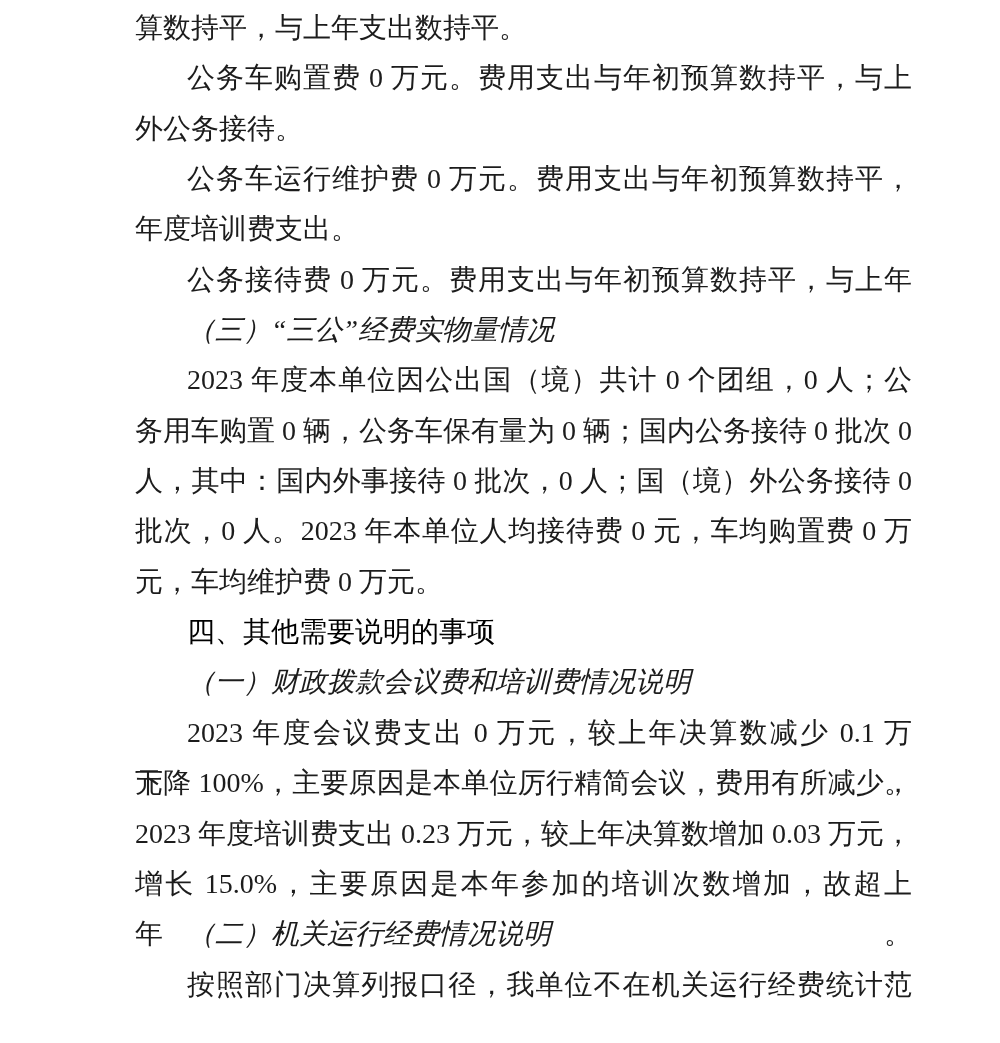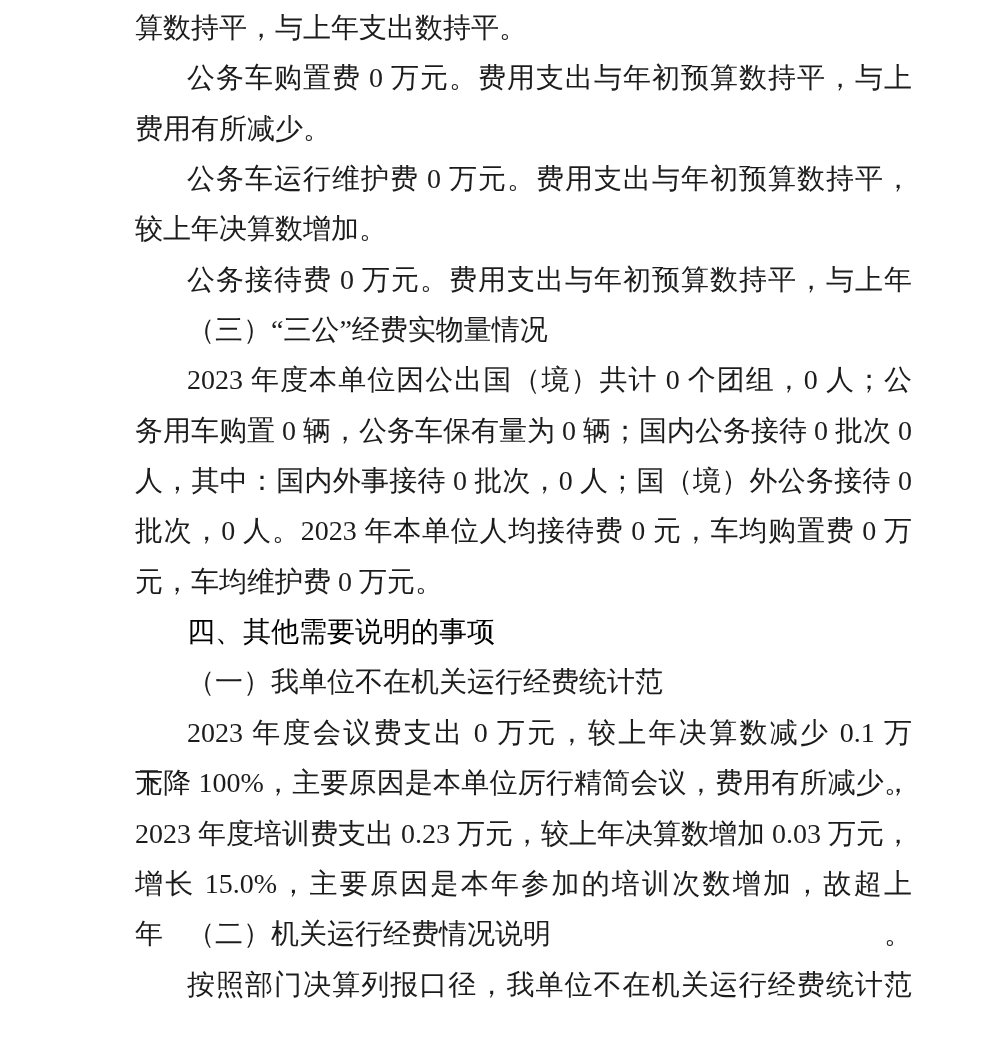--- a/index.html
+++ b/index.html
@@ -37,39 +37,40 @@
     text-indent: 52px;
   }
   
   .h2 {
     font-family: "Liberation Sans", "DejaVu Sans", sans-serif;
     font-weight: normal;
     color: #000000;
   }
   
   .h3 {
+    font-style: italic;
   }
 </style>
 </head>
 <body>
 
 <div class="page">
   <div class="ln">算数持平，与上年支出数持平。</div>
   <div class="ln ind jf">公务车购置费 0 万元。费用支出与年初预算数持平，与上</div>
-  <div class="ln">费用有所减少。</div>
+  <div class="ln">外公务接待。</div>
   <div class="ln ind jf">公务车运行维护费 0 万元。费用支出与年初预算数持平，</div>
-  <div class="ln">较上年决算数增加。</div>
+  <div class="ln">年度培训费支出。</div>
   <div class="ln ind jf">公务接待费 0 万元。费用支出与年初预算数持平，与上年</div>
   <div class="ln ind h3">（三）“三公”经费实物量情况</div>
   <div class="ln ind jf">2023 年度本单位因公出国（境）共计 0 个团组，0 人；公</div>
   <div class="ln jf">务用车购置 0 辆，公务车保有量为 0 辆；国内公务接待 0 批次 0</div>
   <div class="ln jf">人，其中：国内外事接待 0 批次，0 人；国（境）外公务接待 0</div>
   <div class="ln jf">批次，0 人。2023 年本单位人均接待费 0 元，车均购置费 0 万</div>
   <div class="ln">元，车均维护费 0 万元。</div>
   <div class="ln ind h2">四、其他需要说明的事项</div>
-  <div class="ln ind h3">（一）我单位不在机关运行经费统计范</div>
+  <div class="ln ind h3">（一）财政拨款会议费和培训费情况说明</div>
   <div class="ln ind jf">2023 年度会议费支出 0 万元，较上年决算数减少 0.1 万元，</div>
   <div class="ln jf">下降 100%，主要原因是本单位厉行精简会议，费用有所减少。</div>
   <div class="ln jf">2023 年度培训费支出 0.23 万元，较上年决算数增加 0.03 万元，</div>
   <div class="ln jf">增长 15.0%，主要原因是本年参加的培训次数增加，故超上年。</div>
   <div class="ln ind h3">（二）机关运行经费情况说明</div>
   <div class="ln ind jf">按照部门决算列报口径，我单位不在机关运行经费统计范</div>
 </div>
 
 </body></html>

